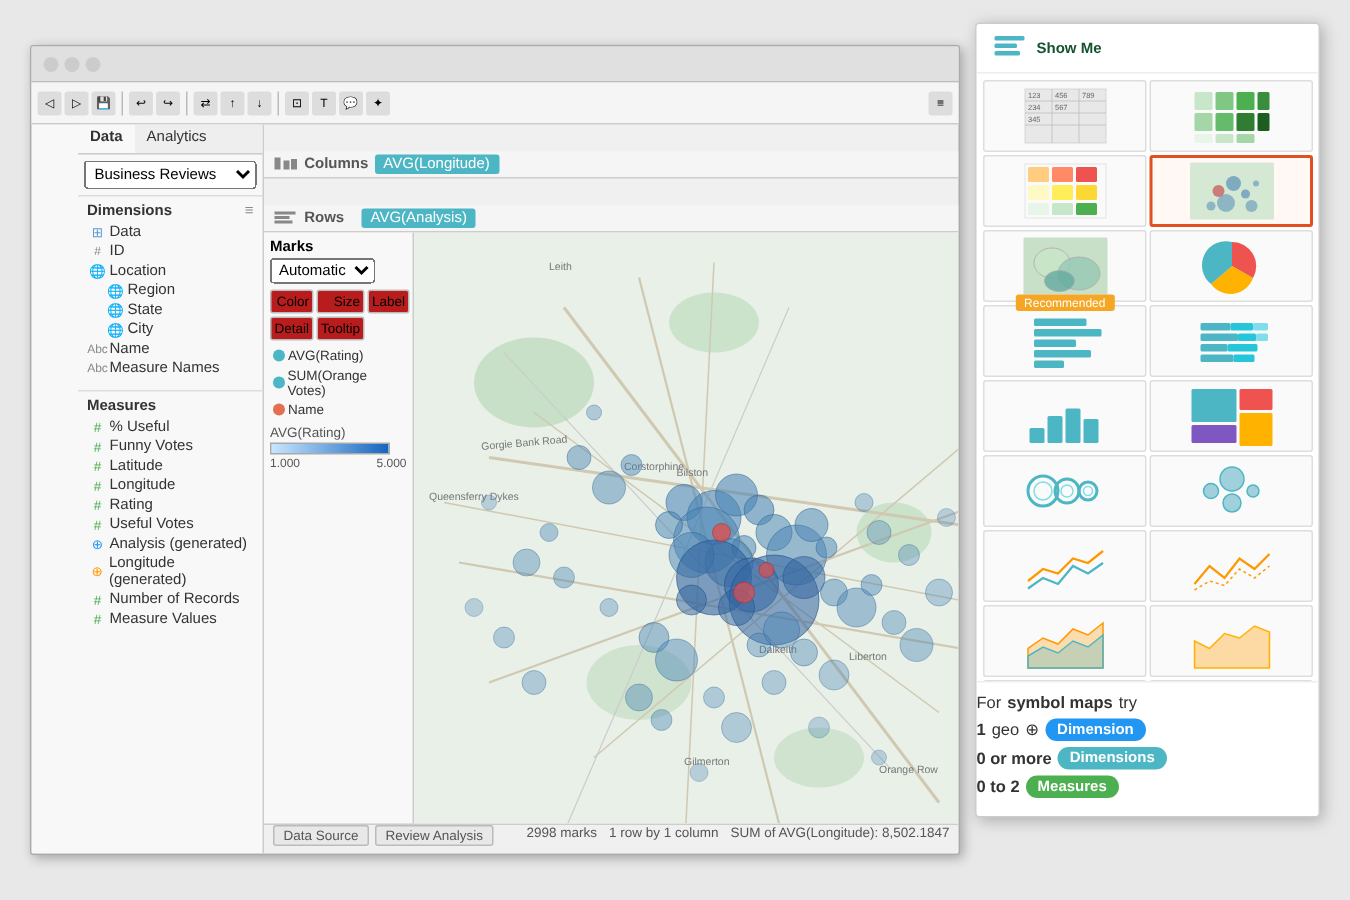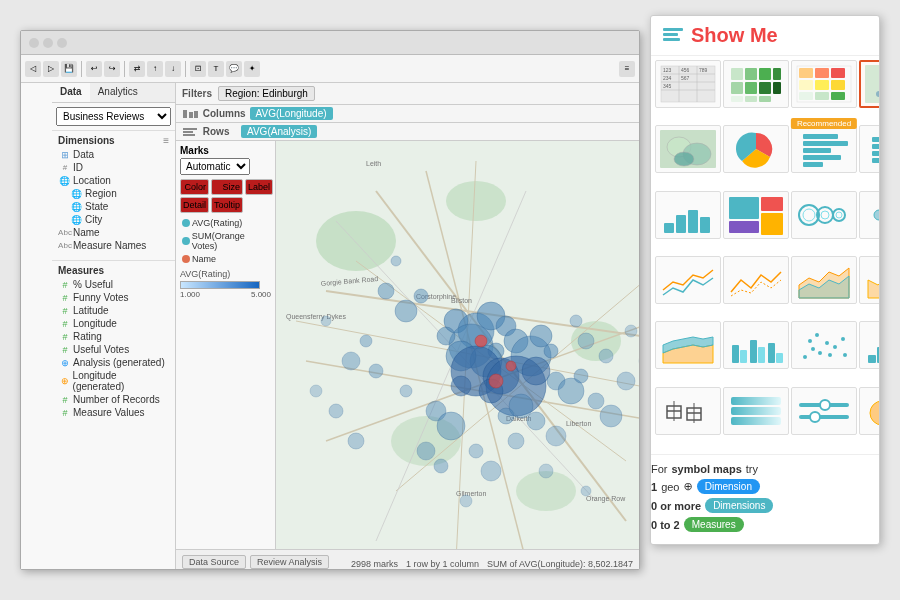--- a/index.html
+++ b/index.html
@@ -191,20 +191,21 @@
     }
 
     .shelf-bar {
       background: #f5f5f5;
       border-bottom: 1px solid #ccc;
       padding: 2px 6px;
       display: flex;
       align-items: center;
       gap: 4px;
       font-size: 10px;
+      margin-top: 18px;
     }
 
     .shelf-label {
       color: #555;
       font-weight: bold;
       min-width: 55px;
     }
 
     .shelf-pill {
       background: #4db6c4;
@@ -322,21 +323,21 @@
       background: #e8f0e8;
       position: relative;
       overflow: hidden;
     }
 
     .status-bar {
       background: #f0f0f0;
       border-top: 1px solid #ccc;
       height: 20px;
       display: flex;
-      align-items: flex-end;
+      align-items: flex-start;
       padding: 0 6px;
       gap: 8px;
       font-size: 9px;
       color: #555;
     }
 
     .status-tabs {
       display: flex;
       gap: 4px;
       margin-right: auto;
@@ -381,28 +382,28 @@
       gap: 2px;
     }
 
     .show-me-icon-bar {
       height: 3px;
       background: #4db6c4;
       border-radius: 1px;
     }
 
     .show-me-title {
-      font-size: 20px;
+      font-size: 10px;
       font-weight: bold;
-      color: #ef4444;
+      color: #14532d;
     }
 
     .show-me-grid {
       display: grid;
-      grid-template-columns: repeat(4, 1fr);
+      grid-template-columns: repeat(2, 1fr);
       gap: 2px;
       padding: 4px;
       flex: 1;
       overflow-y: auto;
     }
 
     .chart-thumb {
       border: 1px solid #ddd;
       border-radius: 2px;
       padding: 3px;
@@ -446,21 +447,21 @@
       align-items: center;
       gap: 4px;
       margin-bottom: 4px;
     }
 
     .footer-badge {
       padding: 2px 8px;
       border-radius: 10px;
       font-size: 10px;
       color: white;
-      font-weight: normal;
+      font-weight: bold;
     }
 
     .badge-blue { background: #2196f3; }
     .badge-teal { background: #4db6c4; }
     .badge-green { background: #4caf50; }
 
     .footer-bold { font-weight: bold; }
     .footer-number { font-weight: bold; }
   </style>
 </head>
@@ -593,24 +594,20 @@
         </div>
         <div class="sidebar-item">
           <span class="sidebar-item-icon icon-green">#</span>
           <span>Measure Values</span>
         </div>
       </div>
     </div>
 
     <div class="content-area">
 
-      <div class="filter-bar">
-        <span class="filter-label">Filters</span>
-        <div class="filter-pill">Region: Edinburgh</div>
-      </div>
 
       <div class="shelf-bar">
         <span class="shelf-label">
           <svg width="16" height="10" style="vertical-align:middle;margin-right:2px">
             <rect x="1" y="1" width="4" height="8" fill="#888"></rect>
             <rect x="7" y="3" width="4" height="6" fill="#888"></rect>
             <rect x="12" y="2" width="4" height="7" fill="#888"></rect>
           </svg>
           <span>Columns</span>
         </span>

